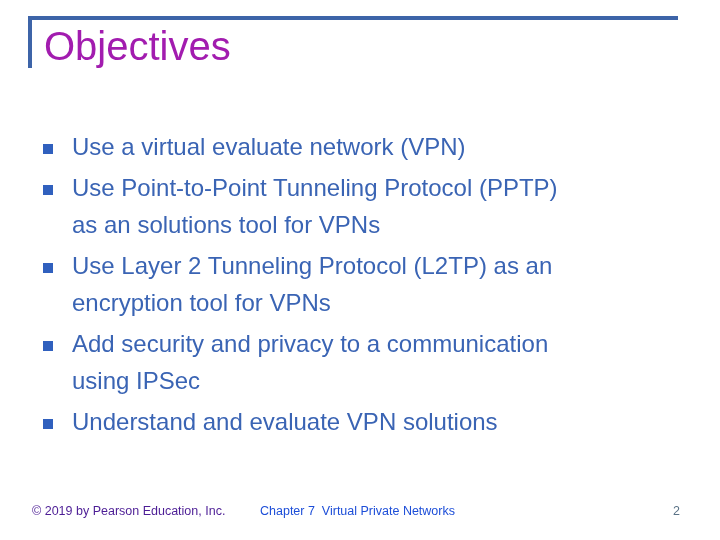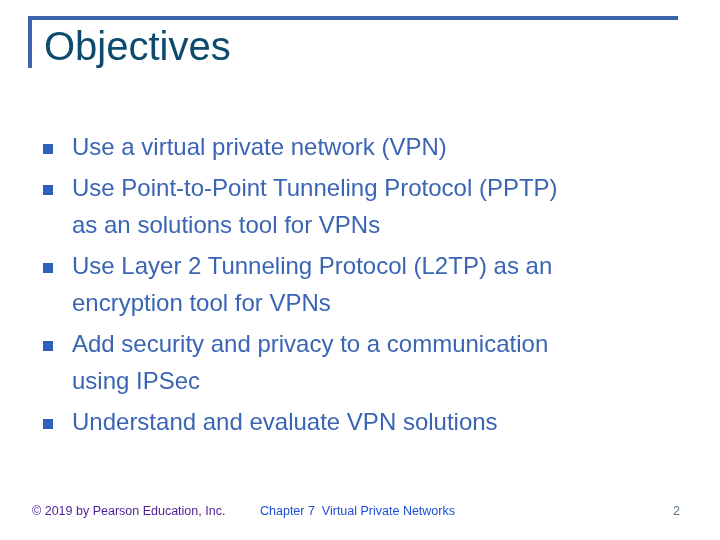--- a/index.html
+++ b/index.html
@@ -34,21 +34,21 @@
   }
 
   .slide-title {
     position: absolute;
     left: 44px;
     top: 26px;
     margin: 0;
     font-size: 40px;
     font-weight: 400;
     line-height: 1.0;
-    color: #0c4a6e;
+    color: #a21caf;
     letter-spacing: 0px;
   }
 
   .bullets {
     position: absolute;
     left: 43px;
     top: 128px;
     right: 26px;
     margin: 0;
     padding: 0;
@@ -101,21 +101,21 @@
 <body>
 
 <div class="rule-h"></div>
 <div class="rule-v"></div>
 
 <h1 class="slide-title">Objectives</h1>
 
 <ul class="bullets">
   <li>
     <span class="bullet-square"></span>
-    <span class="bullet-text">Use a virtual private network (VPN)</span>
+    <span class="bullet-text">Use a virtual evaluate network (VPN)</span>
   </li>
   <li>
     <span class="bullet-square"></span>
     <span class="bullet-text">Use Point-to-Point Tunneling Protocol (PPTP)
 as an solutions tool for VPNs</span>
   </li>
   <li>
     <span class="bullet-square"></span>
     <span class="bullet-text">Use Layer 2 Tunneling Protocol (L2TP) as an
 encryption tool for VPNs</span>

